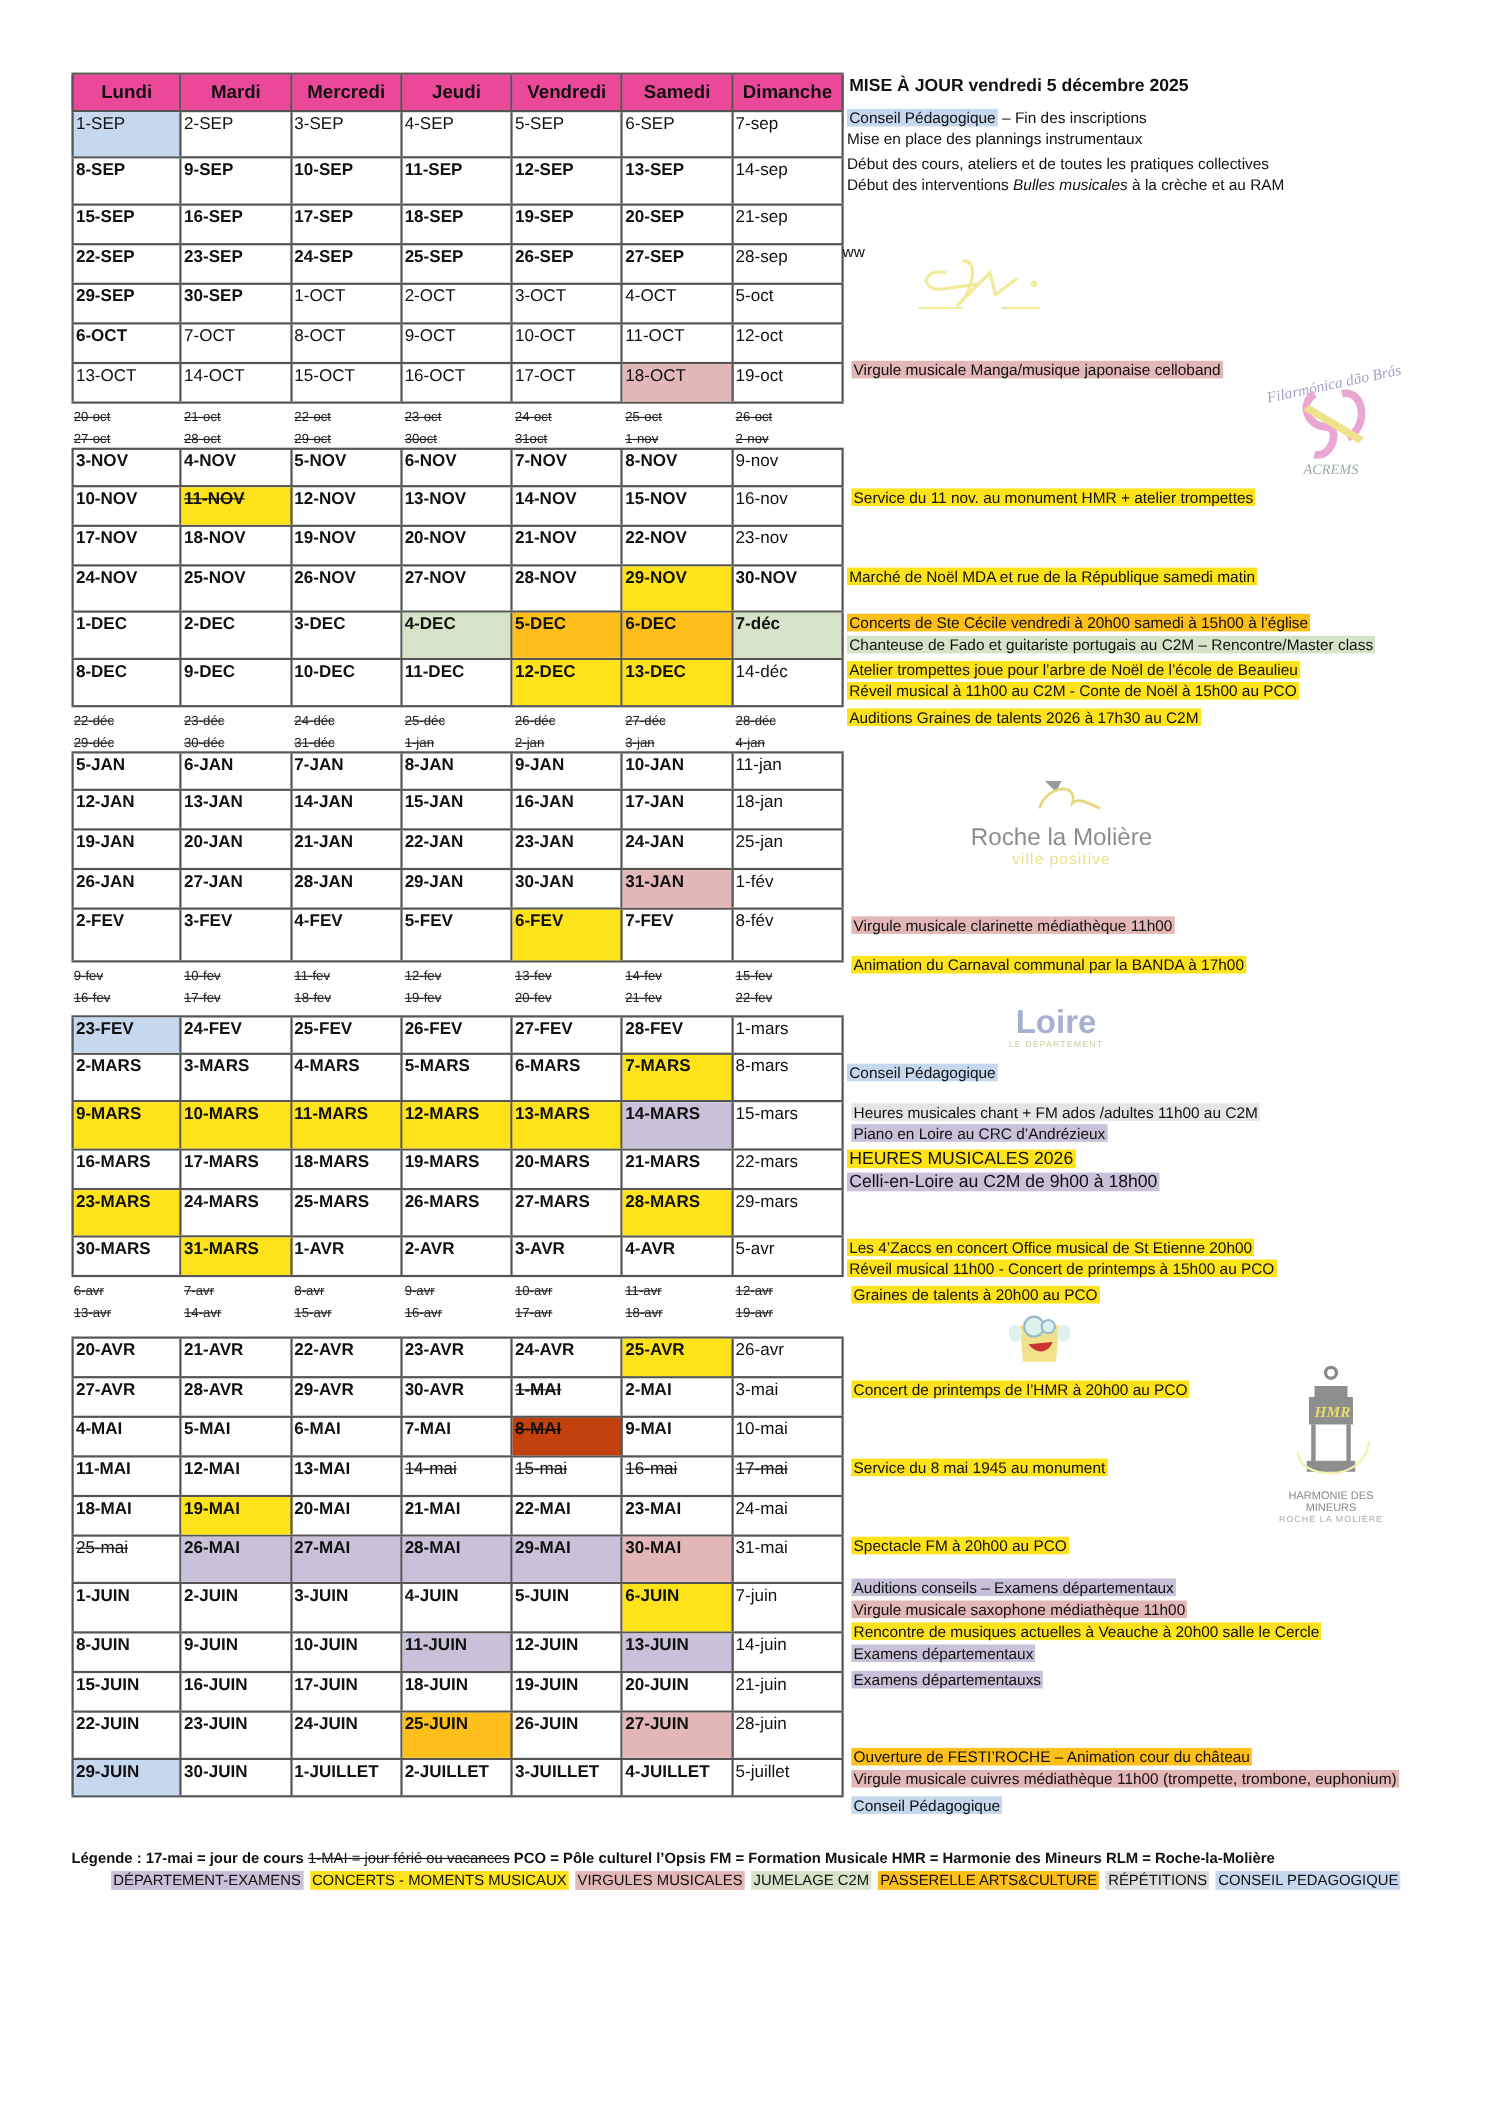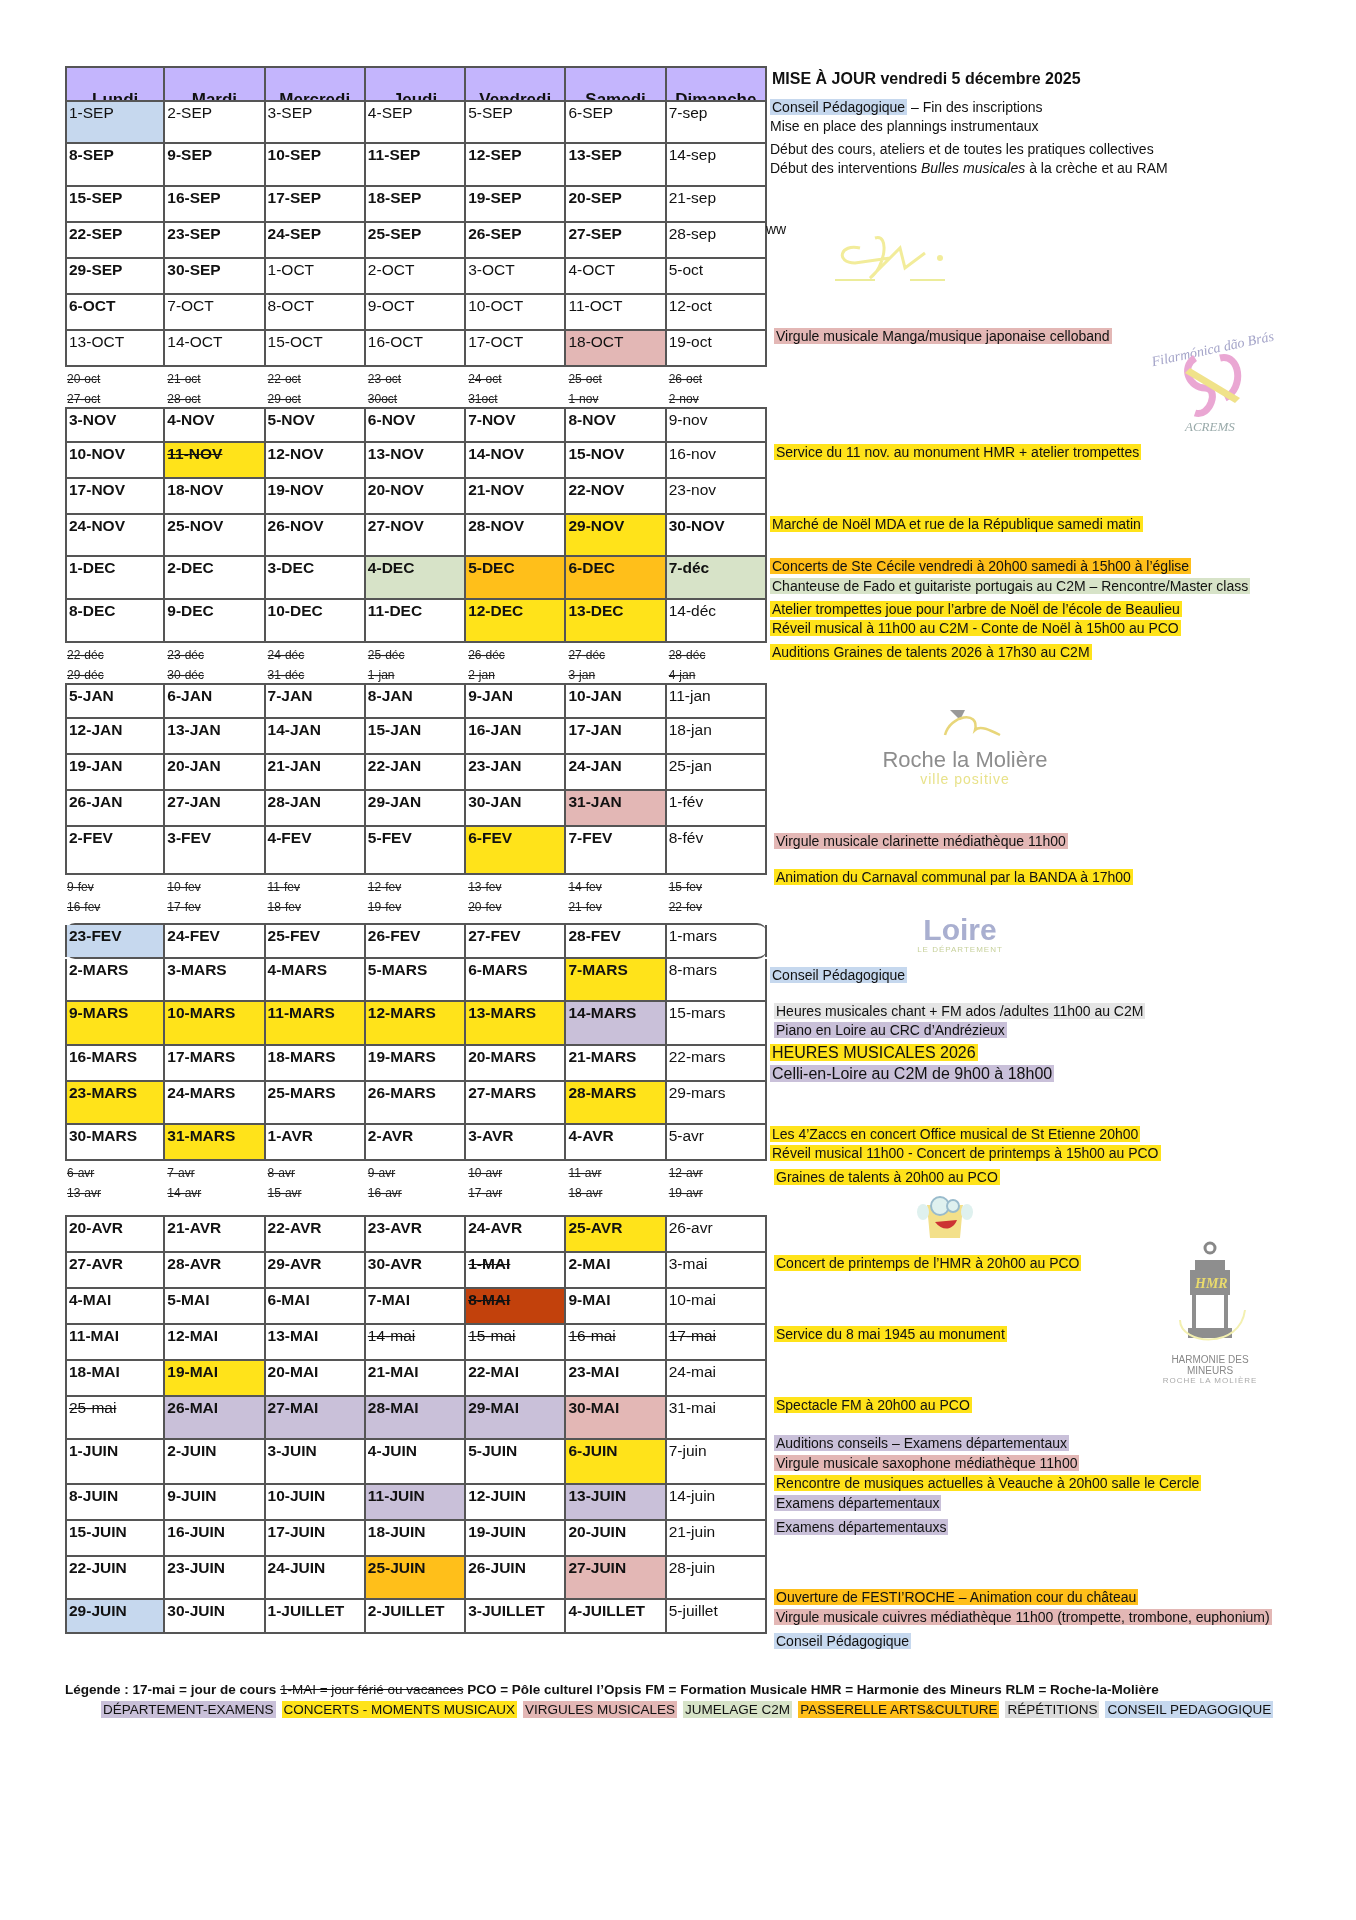--- a/index.html
+++ b/index.html
@@ -5,21 +5,21 @@
   html, body { margin:0; padding:0; background:#ffffff; }
   body { width:1356px; height:1920px; position:relative; overflow:hidden; font-family:"Liberation Sans", sans-serif; color:#111; }
   .page { position:absolute; left:0; top:0; width:1356px; height:1920px; }
   #cal { position:absolute; left:65px; top:66px; width:702px; }
   .row { display:flex; width:702px; box-sizing:border-box; }
   .cell { width:100.3px; box-sizing:border-box; border-right:2px solid #555; padding:2px 2px; font-size:15.5px; font-weight:bold; line-height:18px; overflow:hidden; white-space:nowrap; }
   .cell:first-child { border-left:2px solid #555; }
   .cell.sun { font-weight:normal; }
   .row.grid { border-bottom:2px solid #555; }
   .row.grid.first { border-top:2px solid #555; }
-  .row.header .cell { background:#c4b5fd; text-align:center; font-size:17px; padding-top:23px; }
+  .row.header .cell { background:#ec4899; text-align:center; font-size:17px; padding-top:7px; }
   .row.vac { height:20px; }
   .row.vac .cell { border:none !important; font-weight:normal; font-size:12px; text-decoration:line-through; color:#222; padding:3px 2px 0 2px; }
   .strike { text-decoration:line-through; }
   .events { position:absolute; left:770px; top:66px; width:580px; }
   .ev-line { position:absolute; left:0; font-size:14px; line-height:18px; white-space:nowrap; }
   .ev-line span.hl { padding:0 2px; }
   .title { position:absolute; left:772px; top:70px; font-size:16px; font-weight:bold; }
   .logo { position:absolute; font-family:"Liberation Sans", sans-serif; }
   .legend1 { position:absolute; left:65px; top:1682px; font-size:13.5px; font-weight:bold; white-space:nowrap; }
   .legend2 { position:absolute; left:65px; top:1702px; font-size:13.5px; white-space:nowrap;margin-left:36px; }
@@ -250,21 +250,21 @@
       <div class="row vac">
         <div class="cell">16-fev</div>
         <div class="cell">17-fev</div>
         <div class="cell">18-fev</div>
         <div class="cell">19-fev</div>
         <div class="cell">20-fev</div>
         <div class="cell">21-fev</div>
         <div class="cell sun">22-fev</div>
       </div>
       <div style="height: 8px;"></div>
-      <div class="row grid first" style="height: 36px; border-radius: 10px;">
+      <div class="row grid first" style="height: 36px;">
         <div class="cell" style="background: rgb(198, 216, 238);">23-FEV</div>
         <div class="cell">24-FEV</div>
         <div class="cell">25-FEV</div>
         <div class="cell">26-FEV</div>
         <div class="cell">27-FEV</div>
         <div class="cell">28-FEV</div>
         <div class="cell sun">1-mars</div>
       </div>
       <div class="row grid" style="height: 43px;">
         <div class="cell">2-MARS</div>

